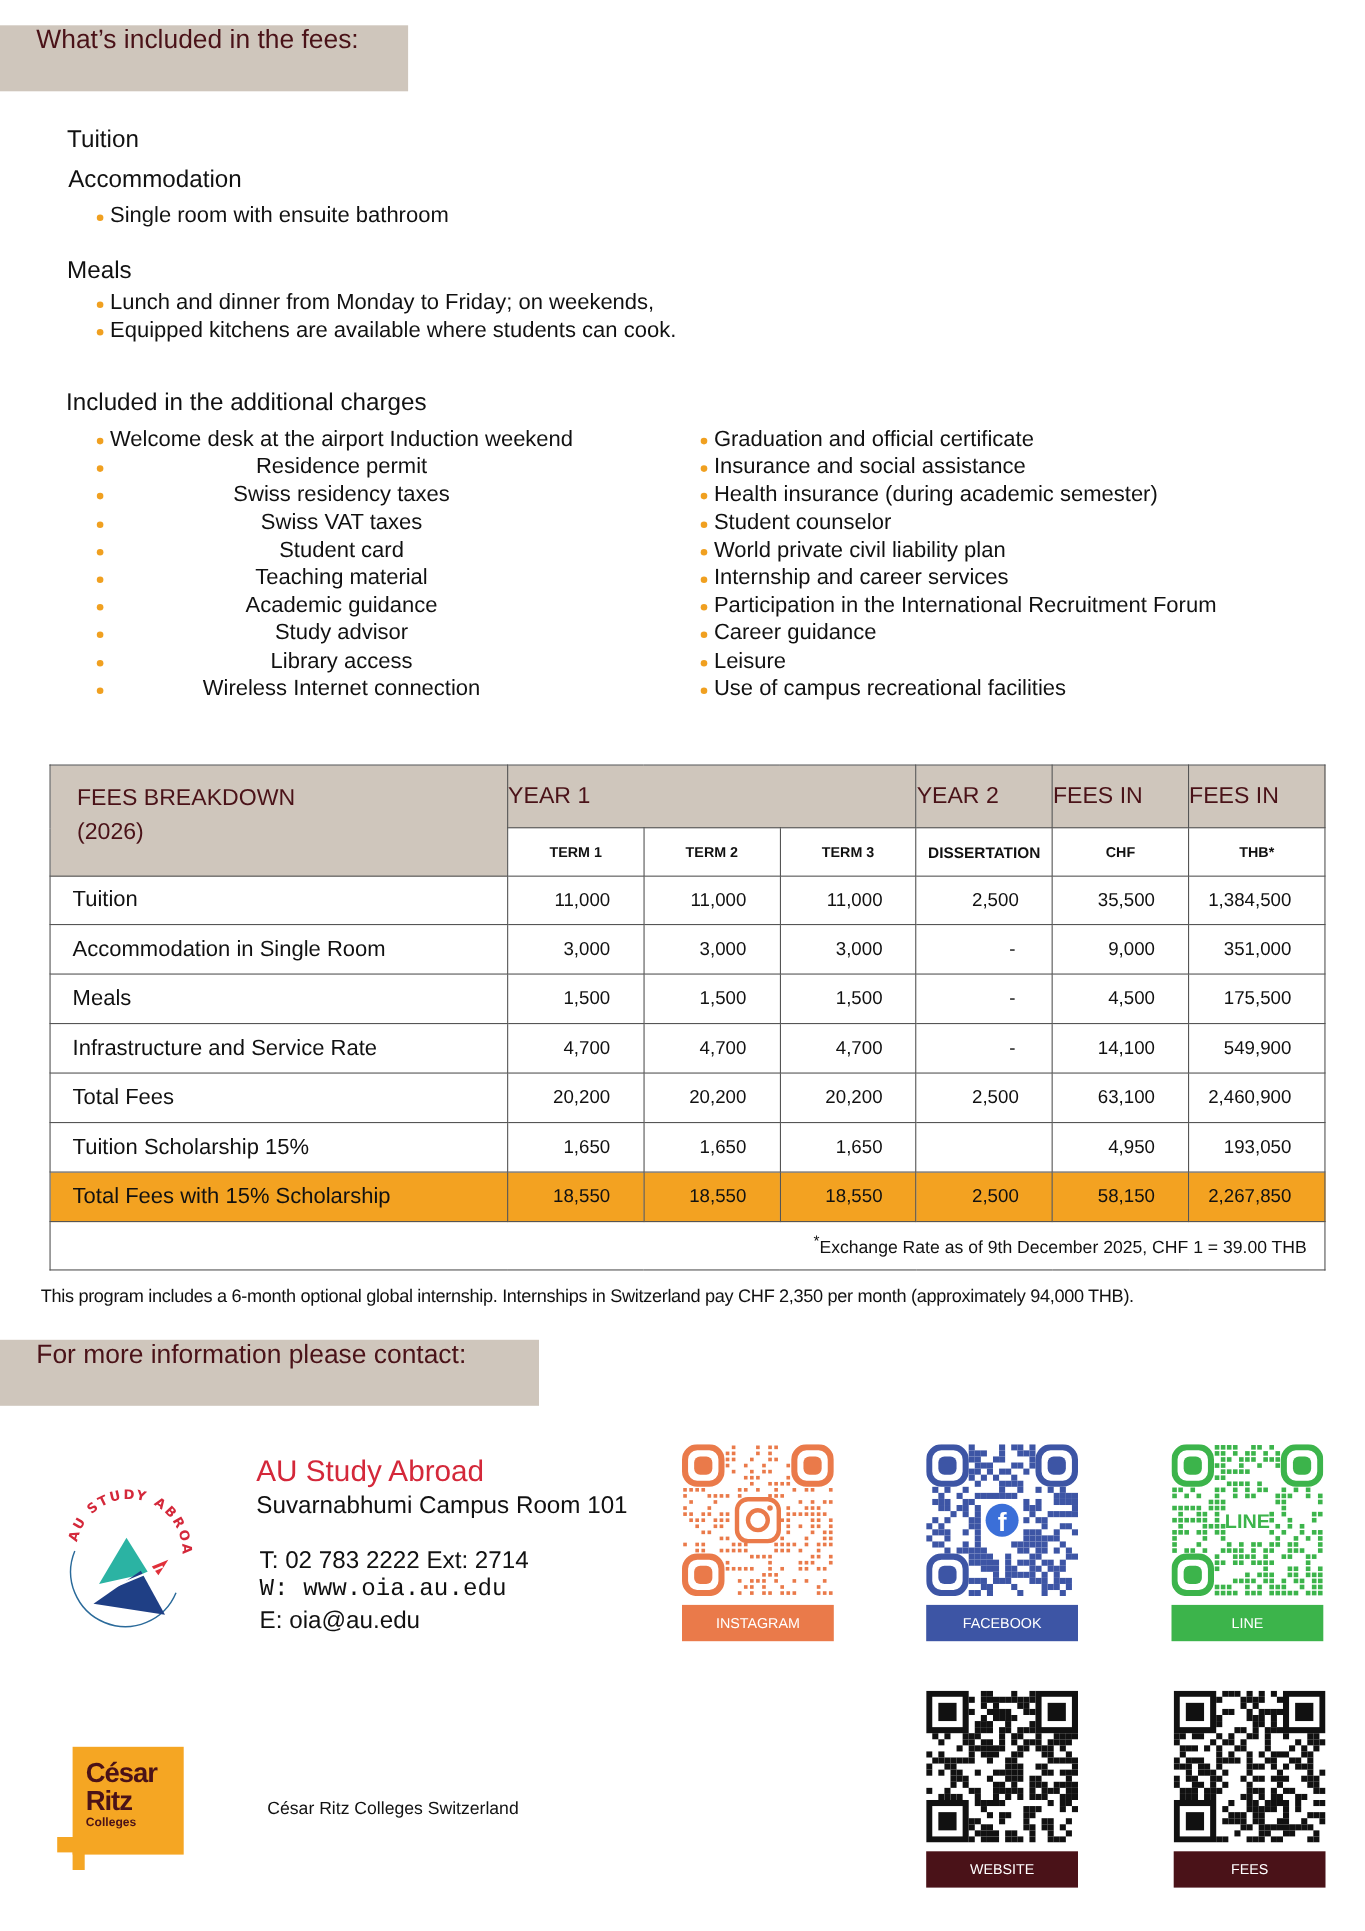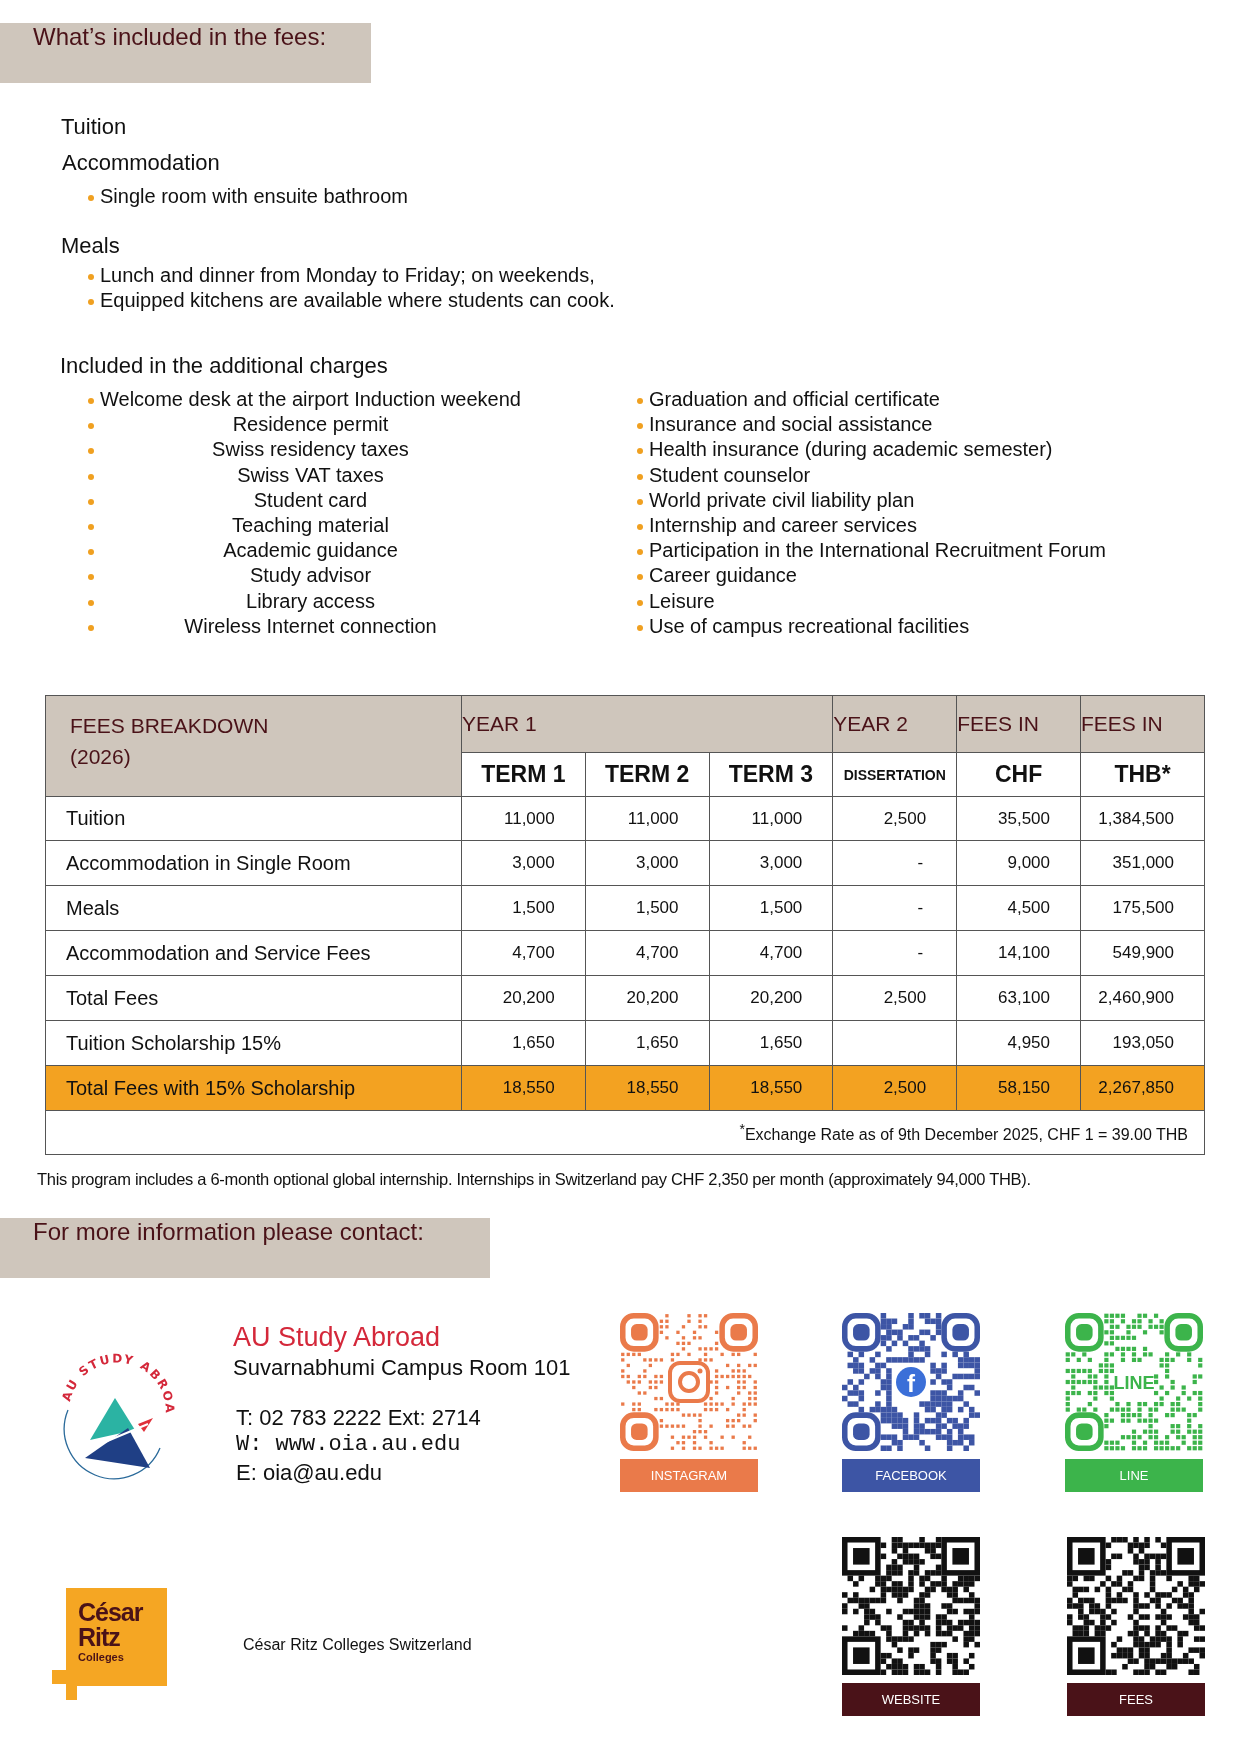--- a/index.html
+++ b/index.html
@@ -12,21 +12,21 @@
   .bullet-list { position: absolute; list-style: none; font-size: 20px; line-height: 25.2px; }
   .bullet-list li { position: relative; padding-left: 12px; white-space: nowrap; }
   .bullet-list li .dot { position: absolute; left: 0; top: 11px; width: 6px; height: 6px; border-radius: 50%; background: #f0a020; }
 
   
   table.fees { position: absolute; left: 45px; top: 695px; width: 1160px; border-collapse: collapse; }
   table.fees td, table.fees th { border: 1.5px solid #555; }
   table.fees .hdr { background: #cfc6bc; color: #4a1218; font-weight: normal; font-size: 21px; }
   table.fees .hdr-left { text-align: left; vertical-align: top; padding: 14px 24px; line-height: 31px; width: 417px; }
   table.fees .hdr-center { text-align: left; height: 57px; }
-  table.fees .subhdr { background: #fff; color: #111; font-size: 23px; text-align: center; height: 44px; font-weight: bold; }
+  table.fees .subhdr { background: #fff; color: #111; font-size: 13px; text-align: center; height: 44px; font-weight: bold; }
   table.fees .subhdr.small { font-size: 14px; }
   table.fees td.label { font-size: 20px; padding-left: 20px; text-align: left; height: 44px; }
   table.fees td.num { font-size: 17px; text-align: right; padding-right: 30px; width: 124px; }
   table.fees td.num.dash { text-align: right; padding-right: 33px; }
   table.fees tr.tall td.label, table.fees tr.tall td.num { height: 45px; }
   table.fees tr.highlight td { background: #f3a221; }
   table.fees td.foot { font-size: 16px; text-align: right; padding-right: 16px; height: 44px; }
   table.fees td.foot sup { font-size: 14px; }
 
   .note { position: absolute; left: 37px; top: 1170px; font-size: 16.5px; letter-spacing: -0.3px; }
@@ -129,21 +129,21 @@
       <tr class="tall">
         <td class="label">Meals</td>
         <td class="num">1,500</td>
         <td class="num">1,500</td>
         <td class="num">1,500</td>
         <td class="num dash">-</td>
         <td class="num">4,500</td>
         <td class="num">175,500</td>
       </tr>
       <tr class="tall">
-        <td class="label">Accommodation and Service Fees</td>
+        <td class="label">Infrastructure and Service Rate</td>
         <td class="num">4,700</td>
         <td class="num">4,700</td>
         <td class="num">4,700</td>
         <td class="num dash">-</td>
         <td class="num">14,100</td>
         <td class="num">549,900</td>
       </tr>
       <tr class="tall">
         <td class="label">Total Fees</td>
         <td class="num">20,200</td>

